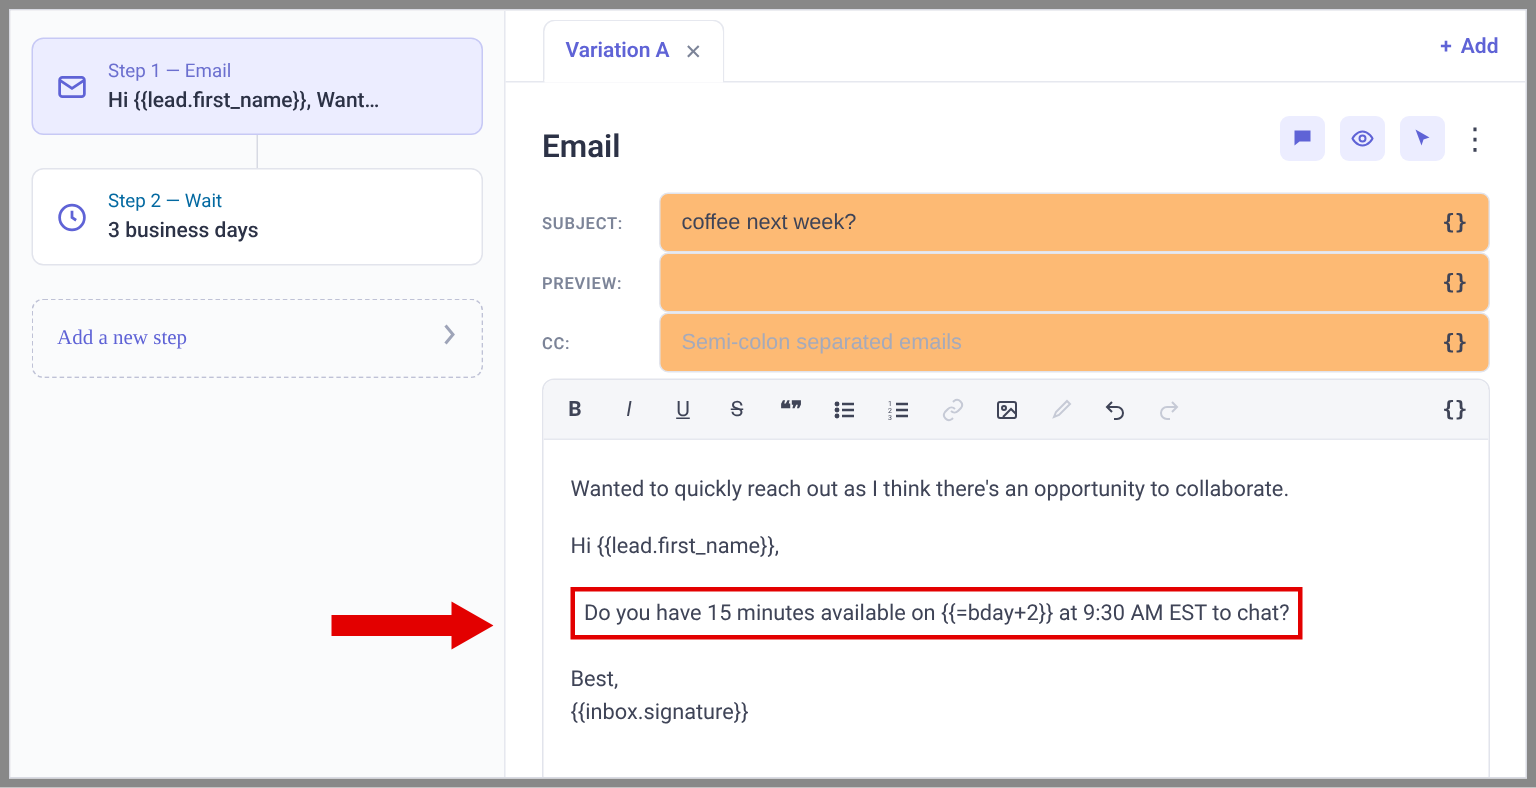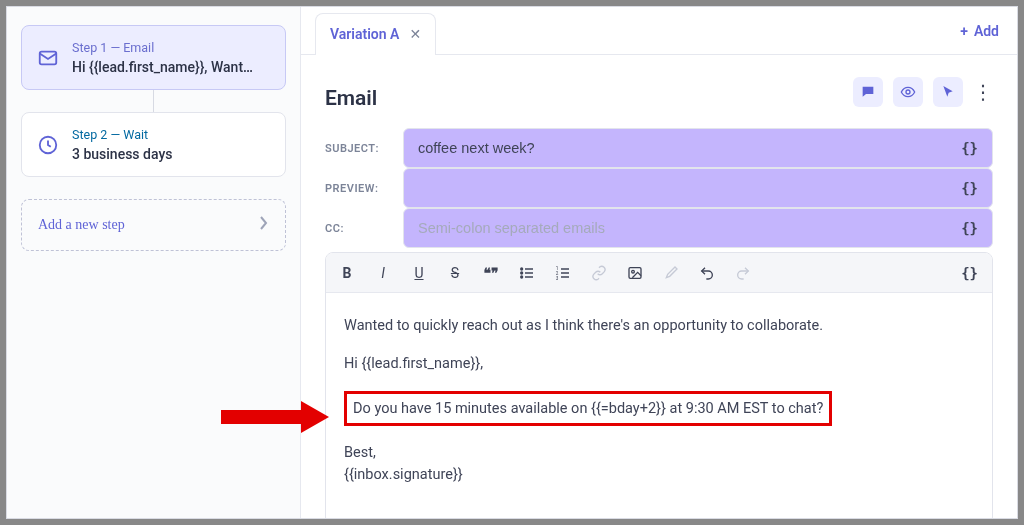--- a/index.html
+++ b/index.html
@@ -13,21 +13,21 @@
     .frame {
       background: #fff;
       margin: 6px;
       width: 1012px;
       height: 513px;
       border: 1px solid #d9dbe3;
       display: flex;
       overflow: hidden;
     }
     .sidebar {
-      width: 294px;
+      width: 330px;
       background: #fafbfc;
       border-right: 1px solid #e6e8ef;
       padding: 18px 14px;
       display: flex;
       flex-direction: column;
       gap: 0;
     }
     .step-card {
       background: #fff;
       border: 1px solid #e2e4ec;
@@ -107,20 +107,21 @@
       margin-top: 6px;
       color: #5f63d6;
       font-weight: 600;
       font-size: 14px;
       cursor:pointer;
     }
     .tab.active {
       border-color: #e6e8ef;
       background: #fff;
       position: relative;
+      margin-left: 11px;
     }
     .tab.active::after{
       content:"";
       position:absolute;
       left:0; right:0; bottom:-1px; height:2px; background:#fff;
     }
     .tab .x { color:#7c8498; font-size:14px; cursor:pointer; font-weight:400;}
     .add-btn {
       display:flex; align-items:center; gap:6px;
       color:#5f63d6; font-weight:600; font-size:14px;
@@ -153,21 +154,21 @@
       font-weight:600;
     }
     .input-wrap {
       flex:1;
       border:1px solid #e2e4ec;
       border-radius:6px;
       height:40px;
       display:flex;
       align-items:center;
       padding: 0 10px 0 14px;
-      background:#c4b5fd;
+      background:#fdba74;
     }
     .input-wrap input {
       border:none; outline:none; flex:1; font-size:14.5px; color:#3f4457;
       background:transparent;
     }
     .input-wrap input::placeholder { color:#a5aabb; }
     .brace-btn {
       font-family: ui-monospace, monospace;
       font-weight:700; color:#3f4457;
       cursor:pointer; padding:4px;

